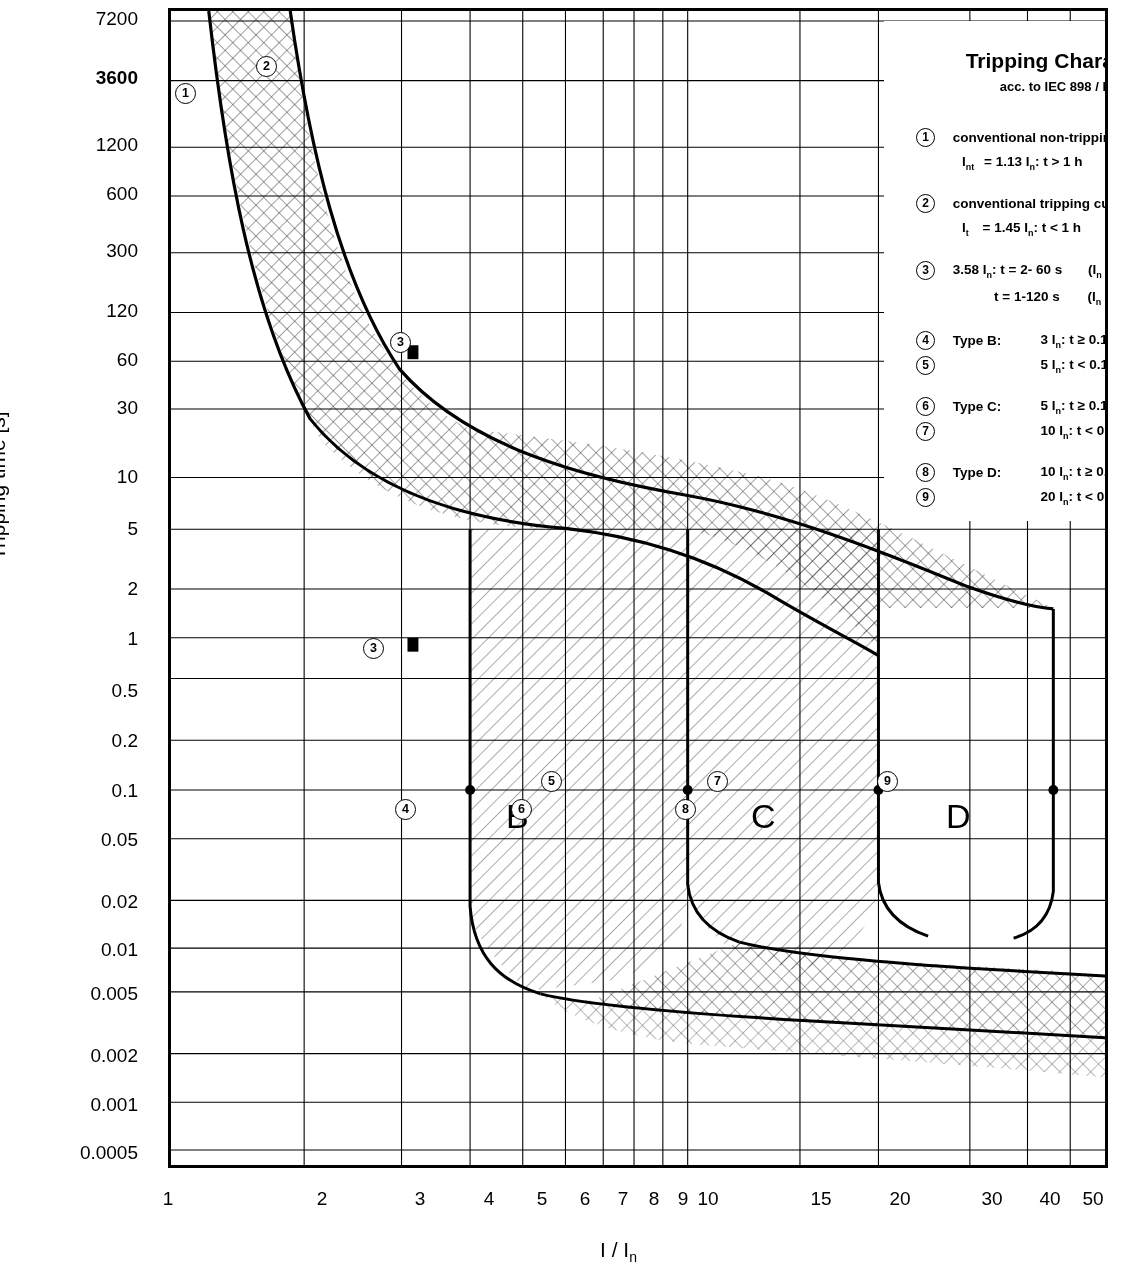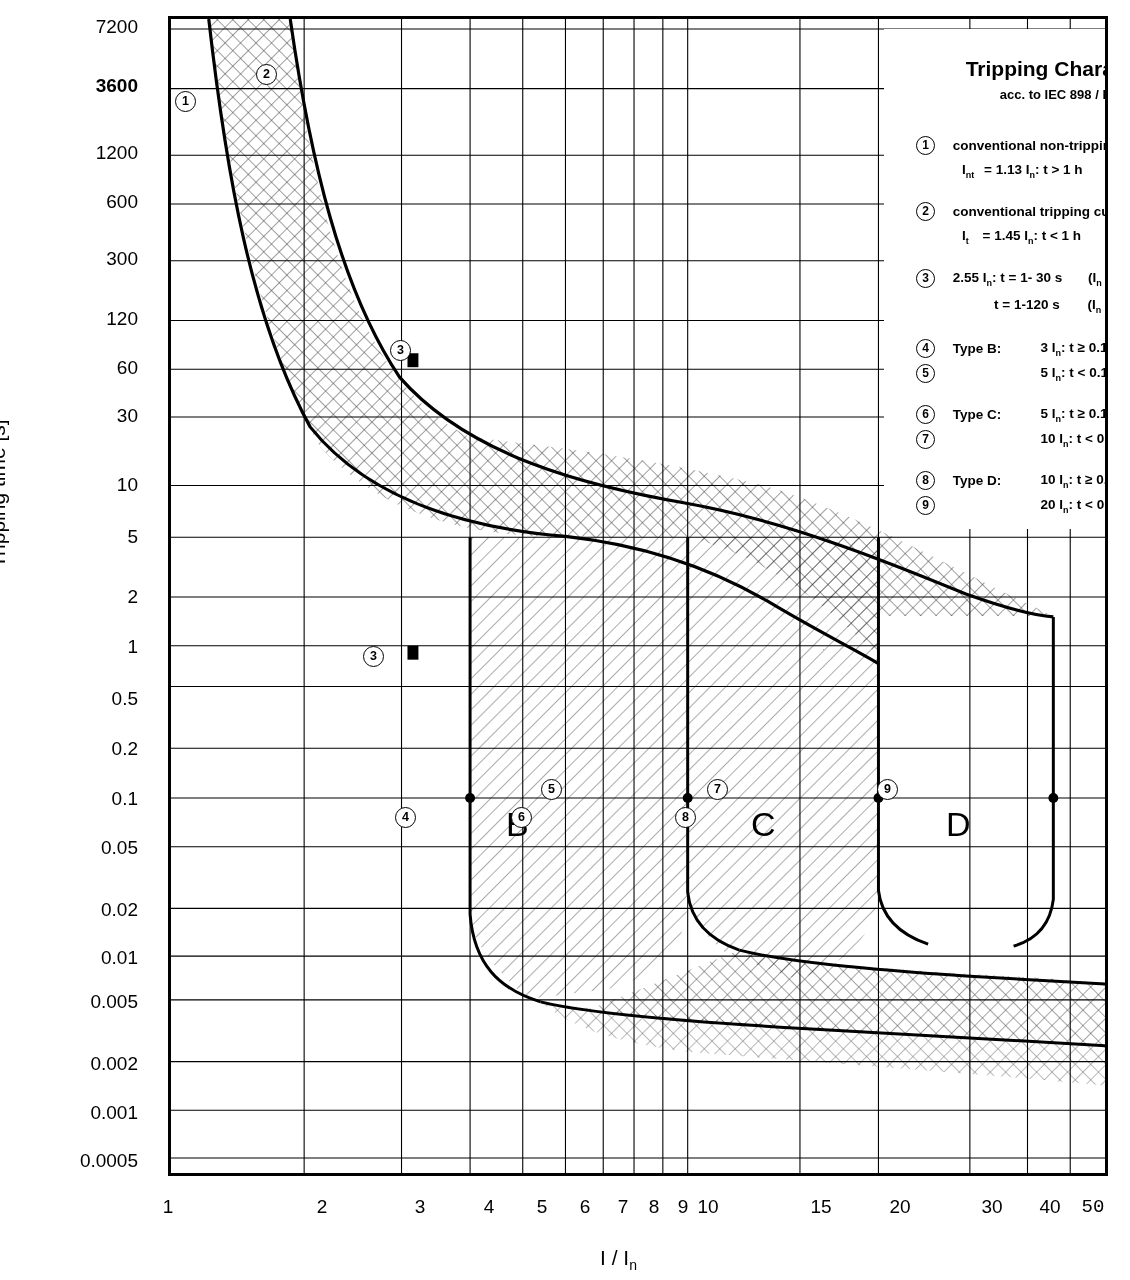--- a/index.html
+++ b/index.html
@@ -4,21 +4,21 @@
 <style>
   html,body{margin:0;padding:0;}
   body{
     width:1130px;height:1280px;
     background:#ffffff;
     font-family:"Liberation Sans", sans-serif;
     color:#000;
     position:relative;
     overflow:hidden;
   }
-  #root{position:absolute;left:0;top:8px;width:1130px;height:1116px;}
+  #root{position:absolute;left:0;top:0;width:1130px;height:1116px;}
 
   
   .plot{
     position:absolute;
     left:168px;top:8px;width:940px;height:1160px;
     border:3px solid #000;
     box-sizing:border-box;
     overflow:hidden;
     background:#fff;
   }
@@ -136,21 +136,21 @@
   <div class="xtick" style="left:522px;">5</div>
   <div class="xtick" style="left:565px;">6</div>
   <div class="xtick" style="left:603px;">7</div>
   <div class="xtick" style="left:634px;">8</div>
   <div class="xtick" style="left:663px;">9</div>
   <div class="xtick" style="left:688px;">10</div>
   <div class="xtick" style="left:801px;">15</div>
   <div class="xtick" style="left:880px;">20</div>
   <div class="xtick" style="left:972px;">30</div>
   <div class="xtick" style="left:1030px;">40</div>
-  <div class="xtick" style="left:1073px;font-family:Liberation Mono, monospace;">50</div>
+  <div class="xtick" style="left:1073px;">50</div>
 
   <div class="ylab">Tripping time [s]</div>
   <div class="xlab">
     <span>I / I</span><sub style="font-size:14px;">n</sub>
   </div>
 
   <div class="plot">
     <svg class="svgwrap" viewBox="0 0 940 1160" preserveAspectRatio="none">
       <defs>
         <pattern id="hatchRight" width="11" height="11" patternTransform="rotate(45)" patternUnits="userSpaceOnUse">
@@ -292,21 +292,21 @@
         <span class="ltxt">conventional tripping current</span>
       </div>
       <div class="lrow" style="margin-left:78px;margin-top:7px;">
         <span>I</span><sub>t</sub>
         <span style="margin-left:10px;">= 1.45 I</span><sub>n</sub><span>: t &lt; 1 h</span>
       </div>
 
       <div class="lrow" style="margin-top:24px;">
         <span class="num">3</span>
         <span class="ltxt">
-          <span>2.55 I</span><sub>n</sub><span>:  t = 1- 30 s</span>
+          <span>3.58 I</span><sub>n</sub><span>:  t = 2- 60 s</span>
           <span style="margin-left:22px;">(I</span><sub>n</sub><span> ≤ 32A)</span>
         </span>
       </div>
       <div class="lrow" style="margin-left:110px;margin-top:9px;">
         <span>t = 1-120 s</span>
         <span style="margin-left:24px;">(I</span><sub>n</sub><span> &gt; 32A)</span>
       </div>
 
       <div class="lrow" style="margin-top:24px;">
         <span class="num">4</span>

